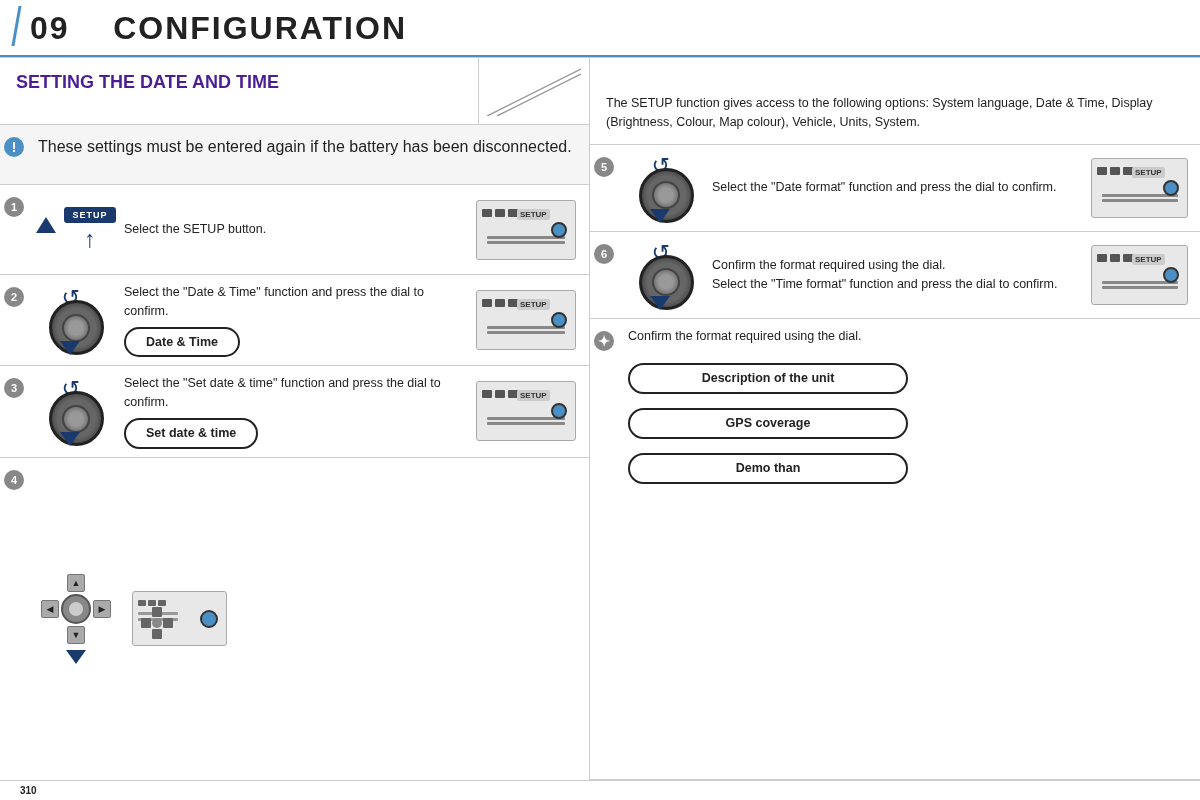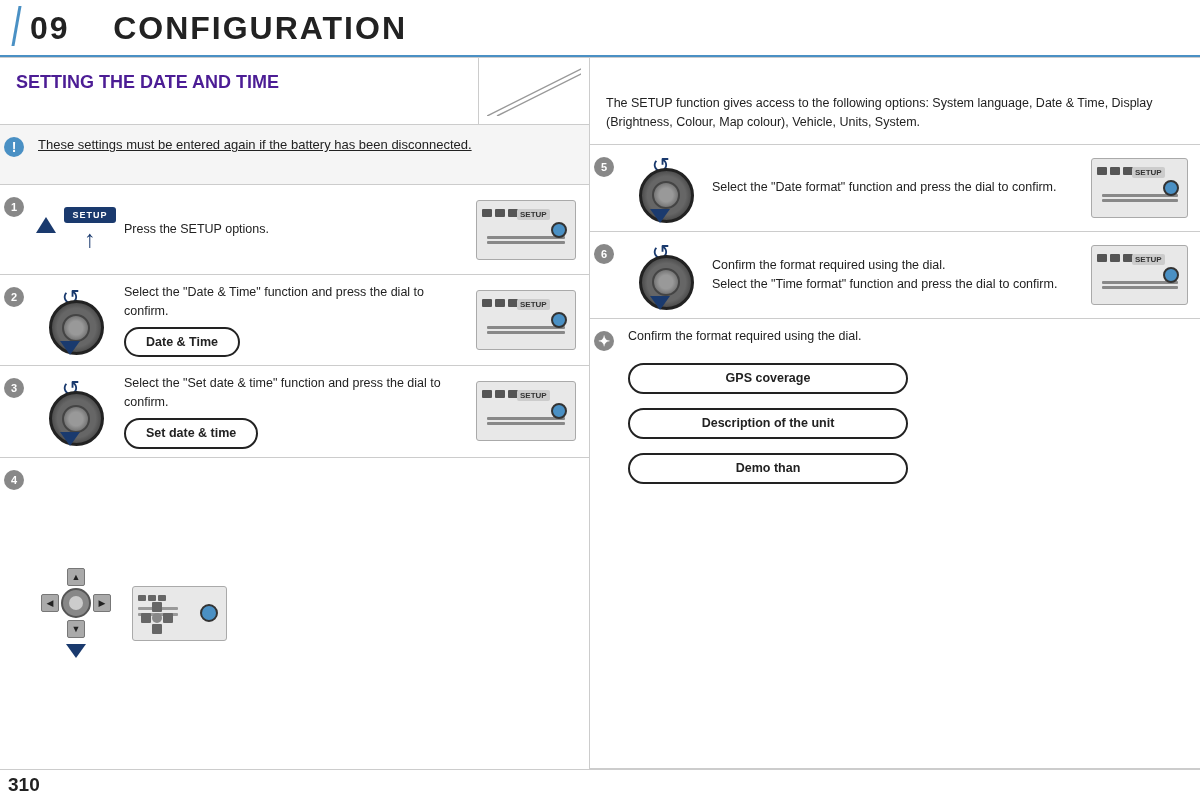--- a/index.html
+++ b/index.html
@@ -280,22 +280,22 @@
     .device-small .ds-btn {
       width: 8px;
       height: 6px;
       background: #666;
       border-radius: 1px;
     }
 
     
     .footer {
       border-top: 1px solid #ccc;
-      padding: 4px 8px;
-      font-size: 19px;
+      padding: 4px 20px;
+      font-size: 10px;
       font-weight: bold;
       color: #222;
     }
 
     
     .right-section-header {
       padding: 12px 16px;
       font-size: 12.5px;
       line-height: 1.5;
       border-bottom: 1px solid #ccc;
@@ -333,24 +333,23 @@
 
     
     .alert-row {
       display: flex;
       border-bottom: 1px solid #ccc;
       background: #f5f5f5;
       min-height: 60px;
     }
     .alert-content {
       padding: 10px 10px;
-      font-size: 13px;
+      font-size: 16px;
       line-height: 1.5;
       flex: 1;
-      text-decoration: underline;
     }
 
     .left-section-header {
       display: flex;
       border-bottom: 1px solid #ccc;
     }
   </style>
 </head>
 <body>
 
@@ -397,21 +396,21 @@
             <div class="setup-icon">
               <div style="display:flex; align-items:flex-start; gap:4px;">
                 <div style="width:0;height:0;border-left:10px solid transparent;border-right:10px solid transparent;border-bottom:16px solid #1a3a6e; margin-top:10px; margin-right:4px;"></div>
                 <div style="display:flex;flex-direction:column;align-items:center;">
                   <div class="setup-btn-box">SETUP</div>
                   <div style="font-size:24px;color:#1a3a6e;margin-top:2px;">↑</div>
                 </div>
               </div>
             </div>
           </div>
-          <div class="step-text-area">Press the SETUP options.</div>
+          <div class="step-text-area">Select the SETUP button.</div>
           <div class="step-image-area">
             <div class="device-img">
               <div class="d-button-row">
                   <div class="d-btn"></div>
                   <div class="d-btn"></div>
                   <div class="d-btn"></div>
                 </div>
               <div class="d-label">SETUP</div>
               <div class="d-line" style="margin-top:20px;"></div>
               <div class="d-line"></div>
@@ -609,22 +608,22 @@
         </div>
       </div>
 
       <div class="step-row-right" style="flex:1; align-items:flex-start;">
         <div class="step-num">
           <div class="step-num-badge sun">✦</div>
         </div>
         <div class="step-content-full">
           <div>Confirm the format required using the dial.</div>
           <div style="margin-top: 12px; display:flex; flex-direction:column; gap:8px; max-width: 280px;">
+            <div class="pill-button">Description of the unit</div>
             <div class="pill-button">GPS coverage</div>
-            <div class="pill-button">Description of the unit</div>
             <div class="pill-button">Demo than</div>
           </div>
         </div>
       </div>
 
     </div>
 
   </div>
 
   <div class="footer">

